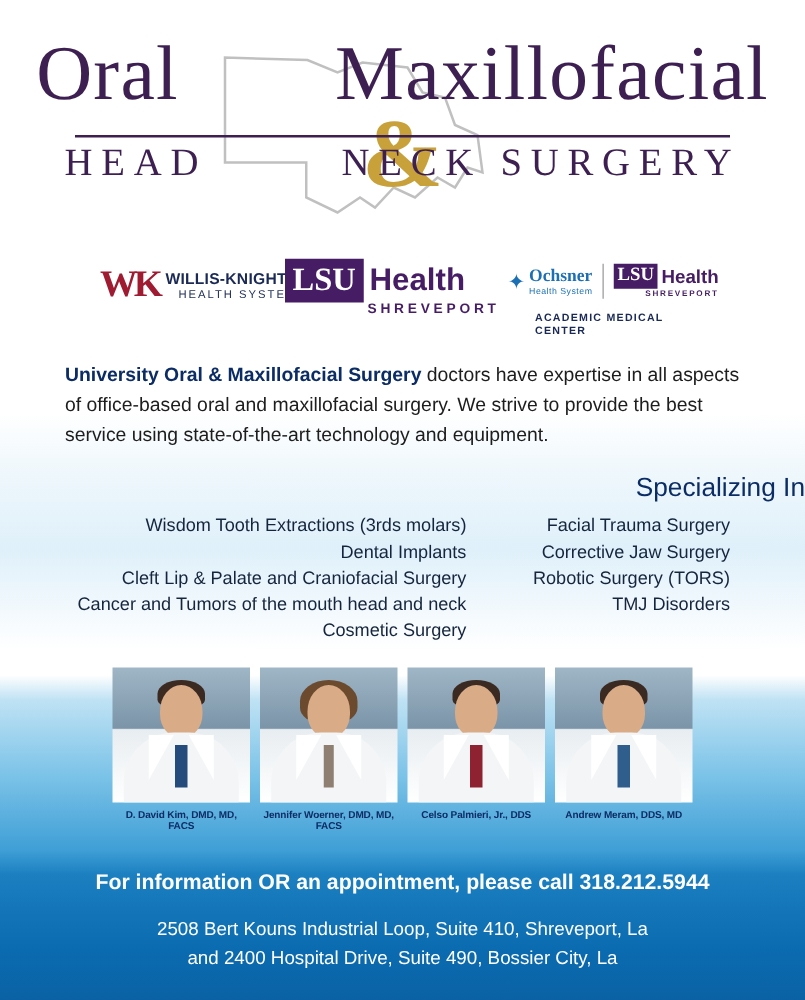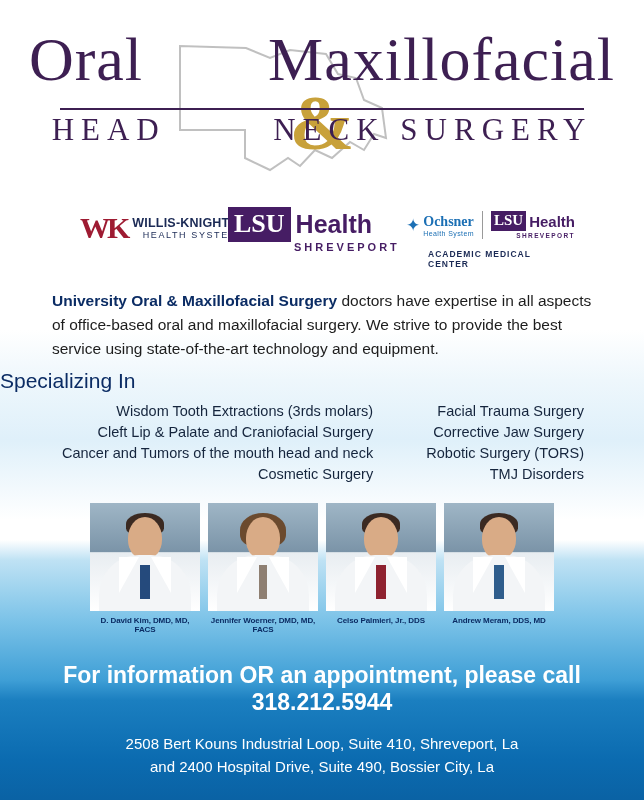--- a/index.html
+++ b/index.html
@@ -213,24 +213,24 @@
     line-height: 24px;
     color: #1d1d1d;
   }
   .intro b {
     color: #0b2c64;
     font-weight: bold;
   }
 
   
   .spec-title {
-    text-align: left;
+    text-align: right;
     font-size: 21px;
     color: #0b2c64;
-    margin-top: 8px;
+    margin-top: 18px;
     margin-bottom: 8px;
   }
   .spec-cols {
     display: flex;
     padding: 0 60px 0 62px;
     font-size: 14.5px;
     line-height: 21px;
     color: #15253d;
   }
   .spec-col { flex: 1; }
@@ -325,21 +325,21 @@
   .footer {
     position: absolute;
     left: 0;
     bottom: 0;
     width: 644px;
     text-align: center;
     color: #ffffff;
     padding-bottom: 22px;
   }
   .call {
-    font-size: 23px;
+    font-size: 17px;
     font-weight: bold;
     margin-bottom: 16px;
   }
   .addr {
     font-size: 15px;
     line-height: 23px;
   }
 </style>
 </head>
 <body>
@@ -405,20 +405,21 @@
   </div>
 
   <p class="intro">
     <b>University Oral &amp; Maxillofacial Surgery</b><span> doctors have expertise in all aspects of office-based oral and maxillofacial surgery. We strive to provide the best service using state-of-the-art technology and equipment.</span>
   </p>
 
   <div class="spec-title">Specializing In</div>
   <div class="spec-cols">
     <div class="spec-col">
       <div class="spec-item">Wisdom Tooth Extractions (3rds molars)</div>
+      <div class="spec-item">Dental Implants</div>
       <div class="spec-item">Cleft Lip &amp; Palate and Craniofacial Surgery</div>
       <div class="spec-item">Cancer and Tumors of the mouth head and neck</div>
       <div class="spec-item">Cosmetic Surgery</div>
     </div>
     <div class="spec-col right">
       <div class="spec-item">Facial Trauma Surgery</div>
       <div class="spec-item">Corrective Jaw Surgery</div>
       <div class="spec-item">Robotic Surgery (TORS)</div>
       <div class="spec-item">TMJ Disorders</div>
     </div>

